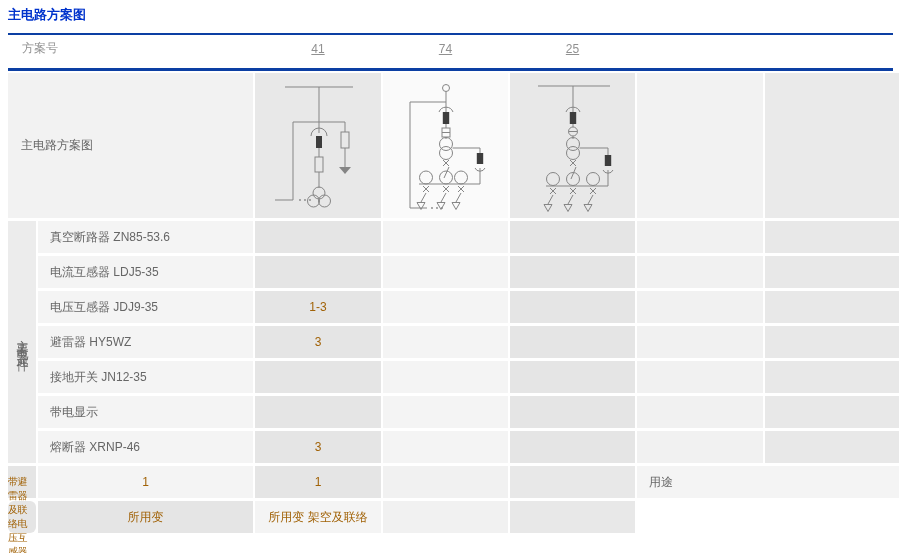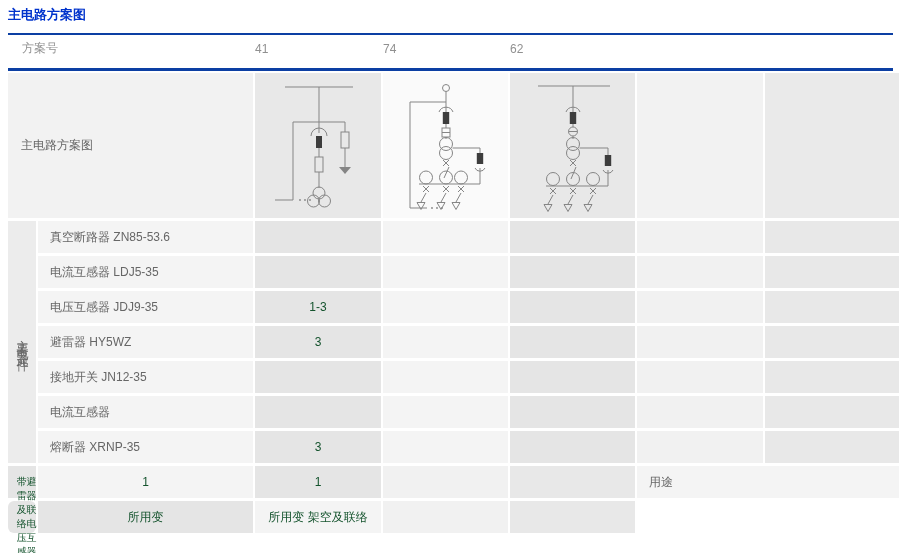--- a/index.html
+++ b/index.html
@@ -12,42 +12,42 @@
   }
   .rule{position:absolute;left:8px;right:6px;background:#0c3fa3;}
   .rule-top{top:33px;height:2px;}
   .rule-mid{top:68px;height:3px;}
   .header-grid{
     position:absolute;left:8px;top:35px;width:891px;height:27px;
     display:grid;grid-template-columns:28px 215px 126px 125px 125px 126px minmax(0,1fr);
     column-gap:2px;align-items:center;
   }
   .hlabel{grid-column:1 / span 2;padding-left:14px;font-size:12px;color:#909090;}
-  .hnum{font-size:12px;color:#909090;}
+  .hnum{text-align:center;font-size:12px;color:#909090;text-decoration:underline;}
   .body-grid{
     position:absolute;left:8px;top:73px;width:891px;
     display:grid;
     grid-template-columns:28px 215px 126px 125px 125px 126px minmax(0,1fr);
     grid-template-rows:145px repeat(7,32px) 32px 32px;
     column-gap:2px;row-gap:3px;
     grid-auto-flow:row;
   }
   .cell{font-size:12px;color:#666;display:flex;align-items:center;}
   .span2{grid-column:span 2;}
   .label-cell{background:#f4f4f4;padding-left:12px;}
   .wide-label{background:#f2f2f2;padding-left:13px;}
   .group-cell{
     grid-column:1;grid-row:2 / span 7;background:#ececec;
     display:flex;align-items:center;justify-content:center;
   }
   .group-cell span{
     writing-mode:vertical-lr;text-orientation:upright;letter-spacing:4px;
     font-size:12px;color:#666;
   }
-  .val{justify-content:center;text-align:right;color:#14532d;}
+  .val{justify-content:center;text-align:left;color:#a16207;}
   .c1{background:#e5e5e5;}  
   .c2{background:#f4f4f4;}  
   .c3{background:#e5e5e5;}  
   .c4{background:#f1f1f1;}  
   .c5{background:#e8e8e8;}  
   .diag{justify-content:center;}
   .diag.c1,.diag.c3{background:#e8e8e8;}
   .diag.c2{background:#fafafa;}
   .diag.c4{background:#f2f2f2;}
   .diag.c5{background:#eaeaea;}
@@ -62,21 +62,21 @@
 
 <div class="page">
 
   <div class="page-title">主电路方案图</div>
   <div class="rule rule-top"></div>
 
   <div class="header-grid">
     <div class="hlabel">方案号</div>
     <div class="hnum">41</div>
     <div class="hnum">74</div>
-    <div class="hnum">62</div>
+    <div class="hnum">25</div>
     <div class="hnum"></div>
     <div class="hnum"></div>
   </div>
 
   <div class="rule rule-mid"></div>
 
   <div class="body-grid">
 
     <div class="cell wide-label span2">主电路方案图</div>
 
@@ -207,28 +207,28 @@
     <div class="cell val c4"></div>
     <div class="cell val c5"></div>
 
     <div class="cell label-cell">接地开关 JN12-35</div>
     <div class="cell val c1"></div>
     <div class="cell val c2"></div>
     <div class="cell val c3"></div>
     <div class="cell val c4"></div>
     <div class="cell val c5"></div>
 
-    <div class="cell label-cell">电流互感器</div>
-    <div class="cell val c1"></div>
-    <div class="cell val c2"></div>
-    <div class="cell val c3"></div>
-    <div class="cell val c4"></div>
-    <div class="cell val c5"></div>
-
-    <div class="cell label-cell">熔断器 XRNP-35</div>
+    <div class="cell label-cell">带电显示</div>
+    <div class="cell val c1"></div>
+    <div class="cell val c2"></div>
+    <div class="cell val c3"></div>
+    <div class="cell val c4"></div>
+    <div class="cell val c5"></div>
+
+    <div class="cell label-cell">熔断器 XRNP-46</div>
     <div class="cell val c1">3</div>
     <div class="cell val c2"></div>
     <div class="cell val c3"></div>
     <div class="cell val c4"></div>
     <div class="cell val c5"></div>
 
     <div class="cell val c1"></div>
     <div class="cell val c2">1</div>
     <div class="cell val c3">1</div>
     <div class="cell val c4"></div>

